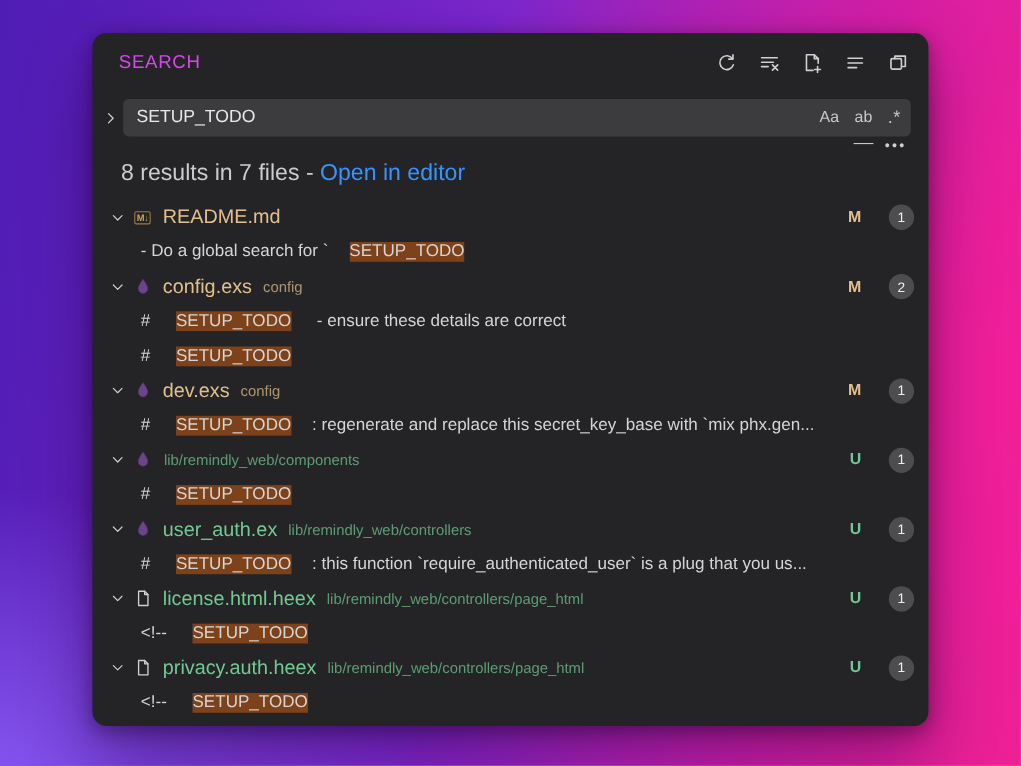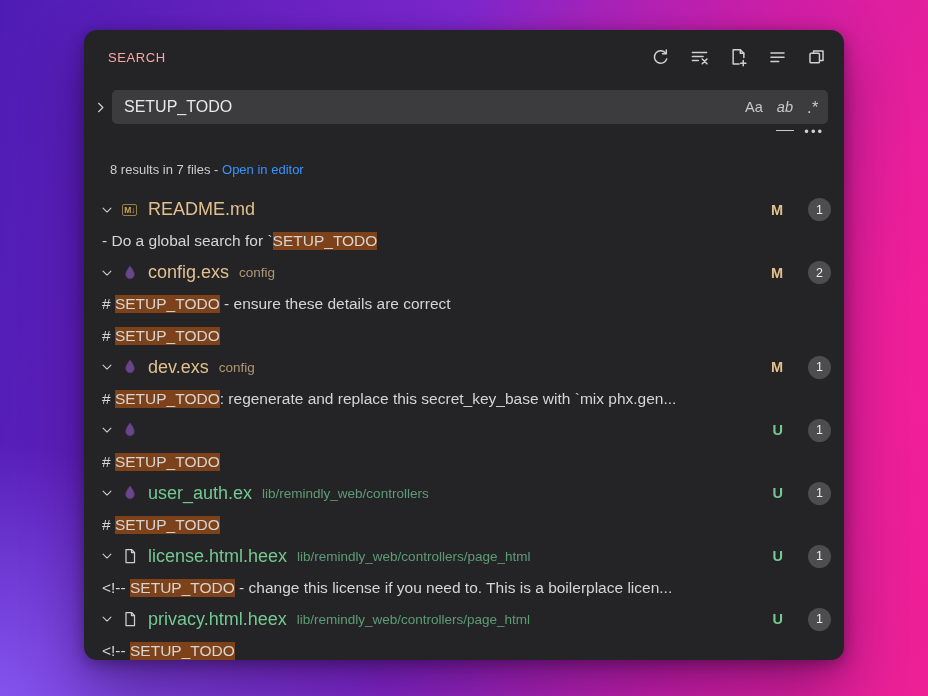--- a/index.html
+++ b/index.html
@@ -12,54 +12,54 @@
       linear-gradient(100deg, #4e1cb4 0%, #7e27cf 45%, #c21fae 75%, #ec2190 100%);
   }
   .panel {
     position:absolute; left:84px; top:30px; width:760px; height:630px;
     background:var(--panel-bg,#242427); border-radius:13px;
     box-shadow:0 25px 60px rgba(35,0,60,.45), 0 4px 16px rgba(0,0,0,.35);
     color:#cccccc; overflow:hidden;
   }
   
   .hdr { display:flex; align-items:center; justify-content:space-between; padding:15px 18px 0 24px; height:39px; }
-  .hdr-title { font-size:13px; letter-spacing:.6px; color:#fca5a5; }
+  .hdr-title { font-size:17px; letter-spacing:.6px; color:#d946ef; }
   .hdr-actions { display:flex; gap:20px; align-items:center; }
   .icon-btn { background:none; border:none; cursor:pointer; padding:0; display:flex; }
   .icon-btn svg { width:19px; height:19px; }
   .stroke { fill:none; stroke:#cfcfcf; stroke-width:1.25; stroke-linecap:round; stroke-linejoin:round; }
   
   .search-row { display:flex; align-items:center; margin-top:21px; padding:0 16px 0 4px; }
   .expand-btn { width:24px; height:34px; background:none; border:none; display:flex; align-items:center; justify-content:center; cursor:pointer; }
   .inputbox { flex:1; height:34px; background:var(--input-bg,#3c3c3e); border-radius:5px; display:flex; align-items:center; padding:0 9px 0 12px; }
   .query-input { flex:1; background:transparent; border:none; outline:none; color:#e8e8e8; font-size:16px; font-family:inherit; }
   .toggles { display:flex; gap:13px; align-items:center; color:#c9c9c9; }
   .toggle { background:none; border:none; color:#c9c9c9; font-size:14.5px; cursor:pointer; padding:0; font-family:inherit; }
-  .toggle.ww span { border-bottom:1.5px solid #c9c9c9; padding:0 1px 15px;font-style:italic; }
+  .toggle.ww span { border-bottom:1.5px solid #c9c9c9; padding:0 1px 15px; }
   .toggle.rx { font-size:16.5px; letter-spacing:.5px; }
   .more-row { height:18px; text-align:right; padding-right:20px; color:#cfcfcf; font-size:13px; letter-spacing:2px; line-height:16px; }
   
-  .summary { margin-top:16px; padding-left:26px; font-size:13px; line-height:24px; color:#cccccc; }
+  .summary { margin-top:4px; padding-left:26px; font-size:21px; line-height:24px; color:#cccccc; }
   .summary .link { color:var(--link,#3794ff); text-decoration:none; cursor:pointer; }
   
   .rows { margin-top:12px; }
   .file-row, .match-row { height:31.5px; display:flex; align-items:center; padding:0 13px 0 14px; cursor:pointer; }
   .twisty { width:18px; display:flex; align-items:center; justify-content:center; flex:none; }
   .twisty svg { width:14px; height:14px; }
   .ficon { width:19px; margin-left:4px; display:flex; align-items:center; justify-content:center; flex:none; }
   .ficon svg { width:16px; height:16px; }
   .md-box { font-size:8.5px; font-weight:bold; color:#c9a35a; border:1px solid #9a7c45; border-radius:2px; padding:0 1.5px; line-height:10px; letter-spacing:-.5px; }
   .fname { font-size:18px; margin-left:9px; white-space:nowrap; }
   .fpath { font-size:13.5px; margin-left:10px; opacity:.72; white-space:nowrap; overflow:hidden; }
   .grow { flex:1; }
   .git { font-size:14.5px; font-weight:600; margin-right:25px; flex:none; }
   .mod { color:var(--mod,#e2c08d); }
   .unt { color:var(--unt,#73c991); }
   .badge { width:23px; height:23px; border-radius:50%; background:var(--badge-bg,#4d4d4f); color:#ededed; font-size:12.5px; display:flex; align-items:center; justify-content:center; flex:none; }
-  .match-row { padding-left:18px; font-size:15.5px; color:#d5d5d5; white-space:pre; overflow:hidden; }
+  .match-row { padding-left:44px; font-size:15.5px; color:#d5d5d5; white-space:pre; overflow:hidden;gap:19px; }
   .hl { background:var(--match-bg,#7d4219); }
 </style>
 </head>
 <body>
 
 <div class="panel">
 
   <div class="hdr">
     <span class="hdr-title">SEARCH</span>
     <span class="hdr-actions">
@@ -185,20 +185,21 @@
             <path class="stroke" d="M3.5 5.8L8 10.3l4.5-4.5"></path>
           </svg>
     </span>
 
     <span class="ficon">
       <svg viewBox="0 0 16 16">
             <path d="M8 .8C6.2 3.4 3.7 6.6 3.7 9.5a4.3 4.3 0 0 0 8.6 0C12.3 6.6 9.8 3.4 8 .8z" fill="#69458a" stroke="#563672" stroke-width=".6"></path>
           </svg>
     </span>
 
+    <span class="fpath unt">lib/remindly_web/components</span>
     <span class="grow"></span>
     <span class="git unt">U</span>
     <span class="badge">1</span>
   </div>
       <div class="match-row"><span># </span><span class="hl">SETUP_TODO</span><span></span></div>
       <div class="file-row">
     <span class="twisty">
       <svg viewBox="0 0 16 16">
             <path class="stroke" d="M3.5 5.8L8 10.3l4.5-4.5"></path>
           </svg>
@@ -209,55 +210,55 @@
             <path d="M8 .8C6.2 3.4 3.7 6.6 3.7 9.5a4.3 4.3 0 0 0 8.6 0C12.3 6.6 9.8 3.4 8 .8z" fill="#69458a" stroke="#563672" stroke-width=".6"></path>
           </svg>
     </span>
 
     <span class="fname unt">user_auth.ex</span>
     <span class="fpath unt">lib/remindly_web/controllers</span>
     <span class="grow"></span>
     <span class="git unt">U</span>
     <span class="badge">1</span>
   </div>
-      <div class="match-row"><span># </span><span class="hl">SETUP_TODO</span></div>
+      <div class="match-row"><span># </span><span class="hl">SETUP_TODO</span><span>: this function `require_authenticated_user` is a plug that you us...</span></div>
       <div class="file-row">
     <span class="twisty">
       <svg viewBox="0 0 16 16">
             <path class="stroke" d="M3.5 5.8L8 10.3l4.5-4.5"></path>
           </svg>
     </span>
 
     <span class="ficon">
       <svg viewBox="0 0 16 16">
             <path class="stroke" d="M4 1.5h5.5l3 3V14.5H4z"></path>
             <path class="stroke" d="M9.5 1.5v3h3"></path>
           </svg>
     </span>
     <span class="fname unt">license.html.heex</span>
     <span class="fpath unt">lib/remindly_web/controllers/page_html</span>
     <span class="grow"></span>
     <span class="git unt">U</span>
     <span class="badge">1</span>
   </div>
-      <div class="match-row"><span>&lt;!-- </span><span class="hl">SETUP_TODO</span><span> - change this license if you need to. This is a boilerplace licen...</span></div>
+      <div class="match-row"><span>&lt;!-- </span><span class="hl">SETUP_TODO</span></div>
       <div class="file-row">
     <span class="twisty">
       <svg viewBox="0 0 16 16">
             <path class="stroke" d="M3.5 5.8L8 10.3l4.5-4.5"></path>
           </svg>
     </span>
 
     <span class="ficon">
       <svg viewBox="0 0 16 16">
             <path class="stroke" d="M4 1.5h5.5l3 3V14.5H4z"></path>
             <path class="stroke" d="M9.5 1.5v3h3"></path>
           </svg>
     </span>
-    <span class="fname unt">privacy.html.heex</span>
+    <span class="fname unt">privacy.auth.heex</span>
     <span class="fpath unt">lib/remindly_web/controllers/page_html</span>
     <span class="grow"></span>
     <span class="git unt">U</span>
     <span class="badge">1</span>
   </div>
       <div class="match-row"><span>&lt;!-- </span><span class="hl">SETUP_TODO</span></div>
     </div>
 
 </div>
 

